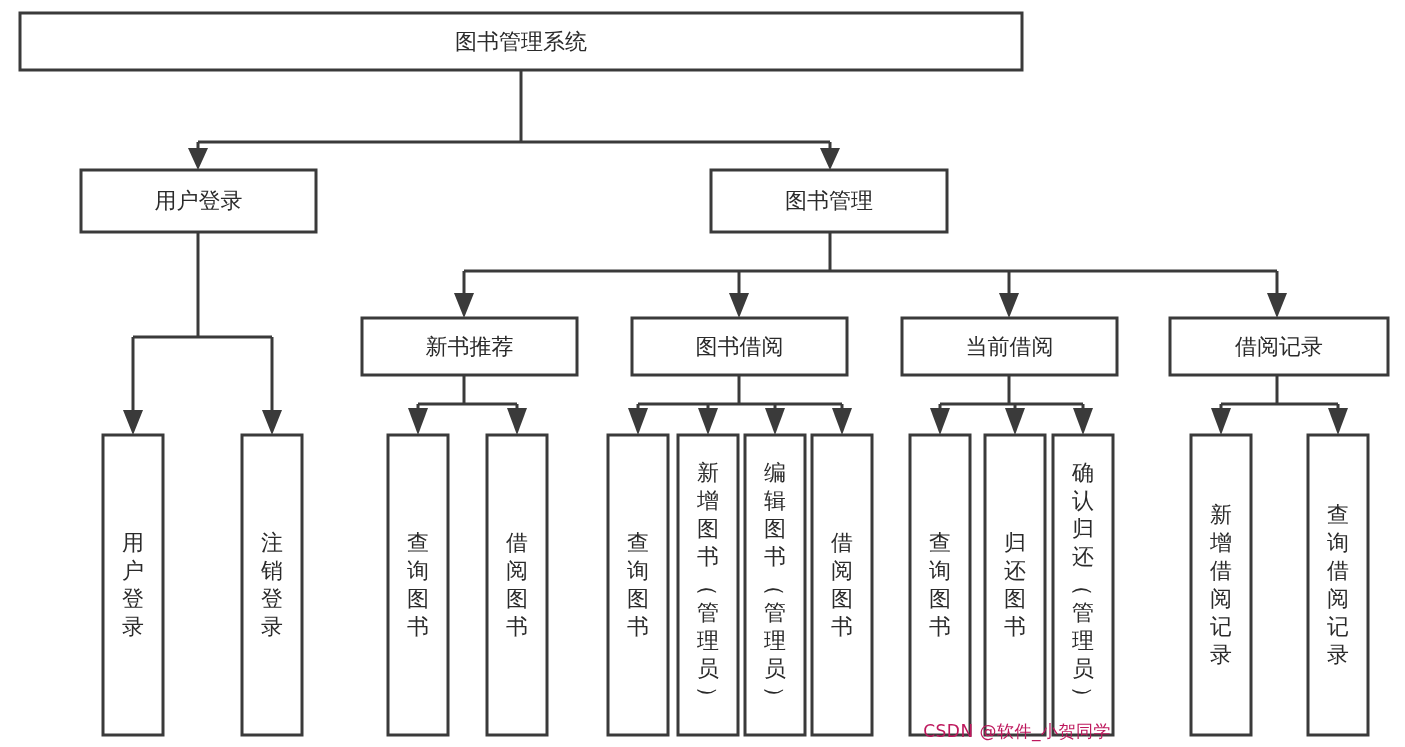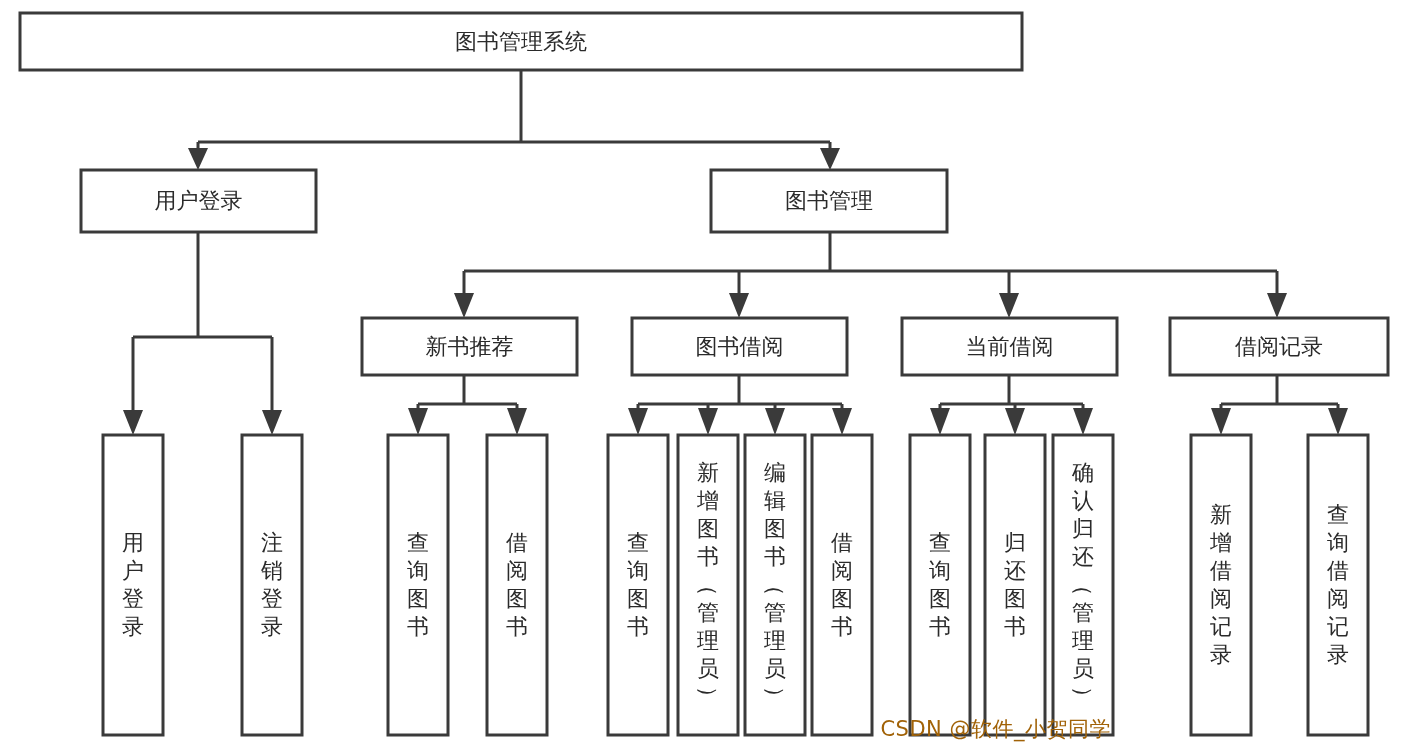--- a/index.html
+++ b/index.html
@@ -24,22 +24,22 @@
   .node-label-vertical{
     font-family:"DejaVu Sans","Liberation Sans",sans-serif;
     fill:#2a2a2a;
     font-size:22px;
     text-anchor:middle;
   }
   .watermark{
     position:absolute;
     right:8px;bottom:4px;
     font-family:"DejaVu Sans","Liberation Sans",sans-serif;
-    font-size:21px;
-    color:#a16207;
+    font-size:17px;
+    color:#be185d;
     white-space:nowrap;
     letter-spacing:0.5px;
   }
 </style>
 </head>
 <body>
 
 <div id="diagram-root">
 
   <svg id="diagram-svg" viewBox="0 0 1405 747" xmlns="http://www.w3.org/2000/svg">

